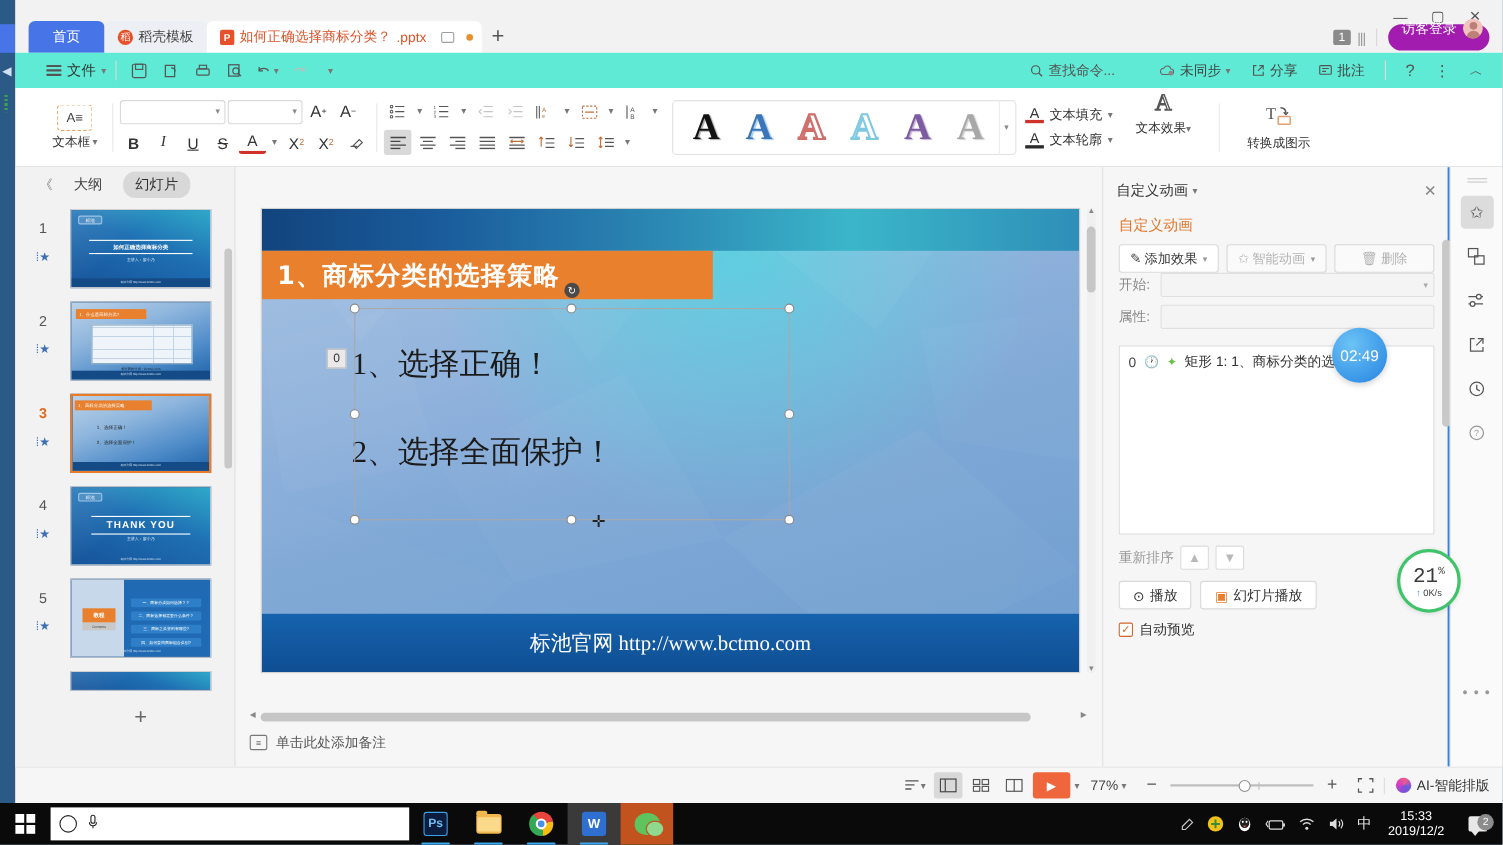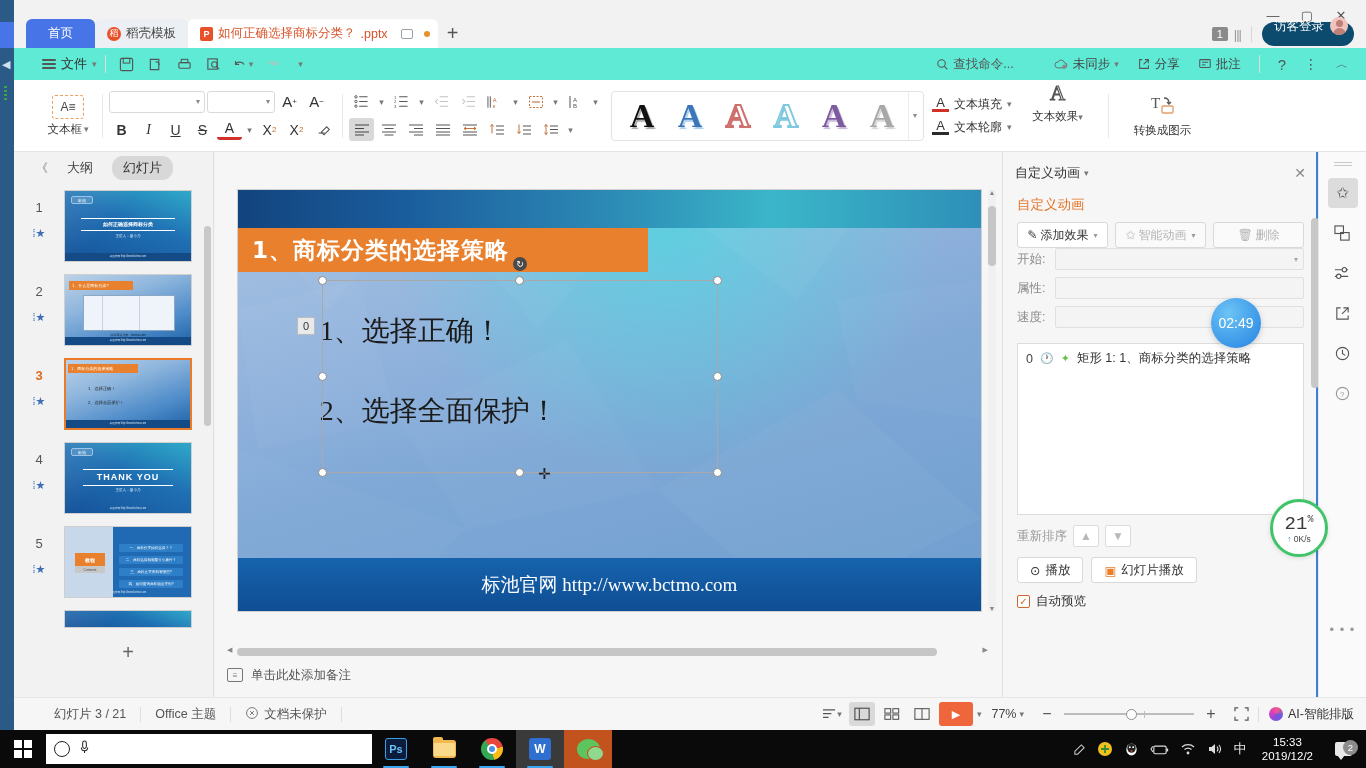--- a/index.html
+++ b/index.html
@@ -36,21 +36,21 @@
   .tab-plus { width:30px; height:29px; display:flex; align-items:center; justify-content:center;
       font-size:20px; color:#555; cursor:pointer; }
 
   .win-ctrls { position:absolute; right:8px; top:2px; display:flex; gap:0; }
   .win-ctrls div { width:34px; height:26px; display:flex; align-items:center; justify-content:center;
       color:#555; font-size:13px; cursor:pointer;}
   .acct { position:absolute; right:12px; top:22px; display:flex; align-items:center; gap:6px; }
   .acct .numbox { background:#8a8a8a; color:#fff; font-size:11px; padding:1px 5px; border-radius:2px;}
   .acct .bars { color:#999; font-size:13px; letter-spacing:-1px;}
   .acct .divider { width:1px; height:16px; background:#d6d6d6; margin:0 4px;}
-  .login-btn { background:#0c4a6e; color:#fff; border-radius:13px; height:24px; padding:0 6px 16px 12px;
+  .login-btn { background:#a21caf; color:#fff; border-radius:13px; height:24px; padding:0 6px 16px 12px;
       display:flex; align-items:center; gap:6px; font-size:12.5px; cursor:pointer;}
   .login-btn .av { width:18px; height:18px; border-radius:50%; background:#f0c3bd; display:block;
       position:relative; overflow:hidden;}
   .login-btn .av::before{content:"";position:absolute;width:7px;height:7px;border-radius:50%;background:#bd7f78;left:5.5px;top:3px;}
   .login-btn .av::after{content:"";position:absolute;width:13px;height:8px;border-radius:7px 7px 0 0;background:#bd7f78;left:2.5px;top:11px;}
 
   
   .menubar { position:absolute; left:0; top:48px; width:100%; height:32px; background:#5eead4;
       display:flex; align-items:center; }
   .mb-file { display:flex; align-items:center; gap:5px; margin-left:28px; font-size:13px; color:#333; cursor:pointer;}
@@ -879,24 +879,20 @@
 
 
         <div class="rp-field">
           <label>开始:</label>
           <div class="fin">▾</div>
         </div>
         <div class="rp-field">
           <label>属性:</label>
           <div class="fin"></div>
         </div>
-        <div class="rp-field">
-          <label>速度:</label>
-          <div class="fin"></div>
-        </div>
 
         <div class="rp-list">
           <div class="rp-listitem">
             <span class="idx">0</span>
             <span class="clock">🕐</span>
             <span class="star">✦</span>
             <span>矩形 1: 1、商标分类的选择策略</span>
           </div>
         </div>
 
@@ -972,36 +968,20 @@
           <span>21</span><sup>%</sup>
         </div>
         <div class="spd">
           <span class="up">↑</span>
           <span>0K/s</span>
         </div>
       </div>
     </div>
 
     <div class="statusbar">
-      <div class="sb-left">
-        <div class="sb-item">幻灯片 3 / 21</div>
-        <div class="sb-div"></div>
-        <div class="sb-item">Office 主题</div>
-        <div class="sb-div"></div>
-        <div class="sb-item">
-          <span>
-            <svg width="14" height="14" viewBox="0 0 16 16">
-                <circle cx="8" cy="8" r="6.2" fill="none" stroke="#777" stroke-width="1.1"></circle>
-                <path d="M5.8 5.8l4.4 4.4M10.2 5.8l-4.4 4.4" stroke="#777" stroke-width="1.1"></path>
-              </svg>
-          </span>
-          <span>文档未保护</span>
-        </div>
-        <div class="sb-div"></div>
-      </div>
 
       <div class="sb-right">
         <div class="view-btn">
           <svg width="15" height="13" viewBox="0 0 16 14">
               <path d="M1 2h13M1 6h9M1 10h6" stroke="#555" stroke-width="1.3"></path>
             </svg>
           <span class="caret">▾</span>
         </div>
         <div class="view-btn sel">
           <svg width="16" height="14" viewBox="0 0 18 15">

